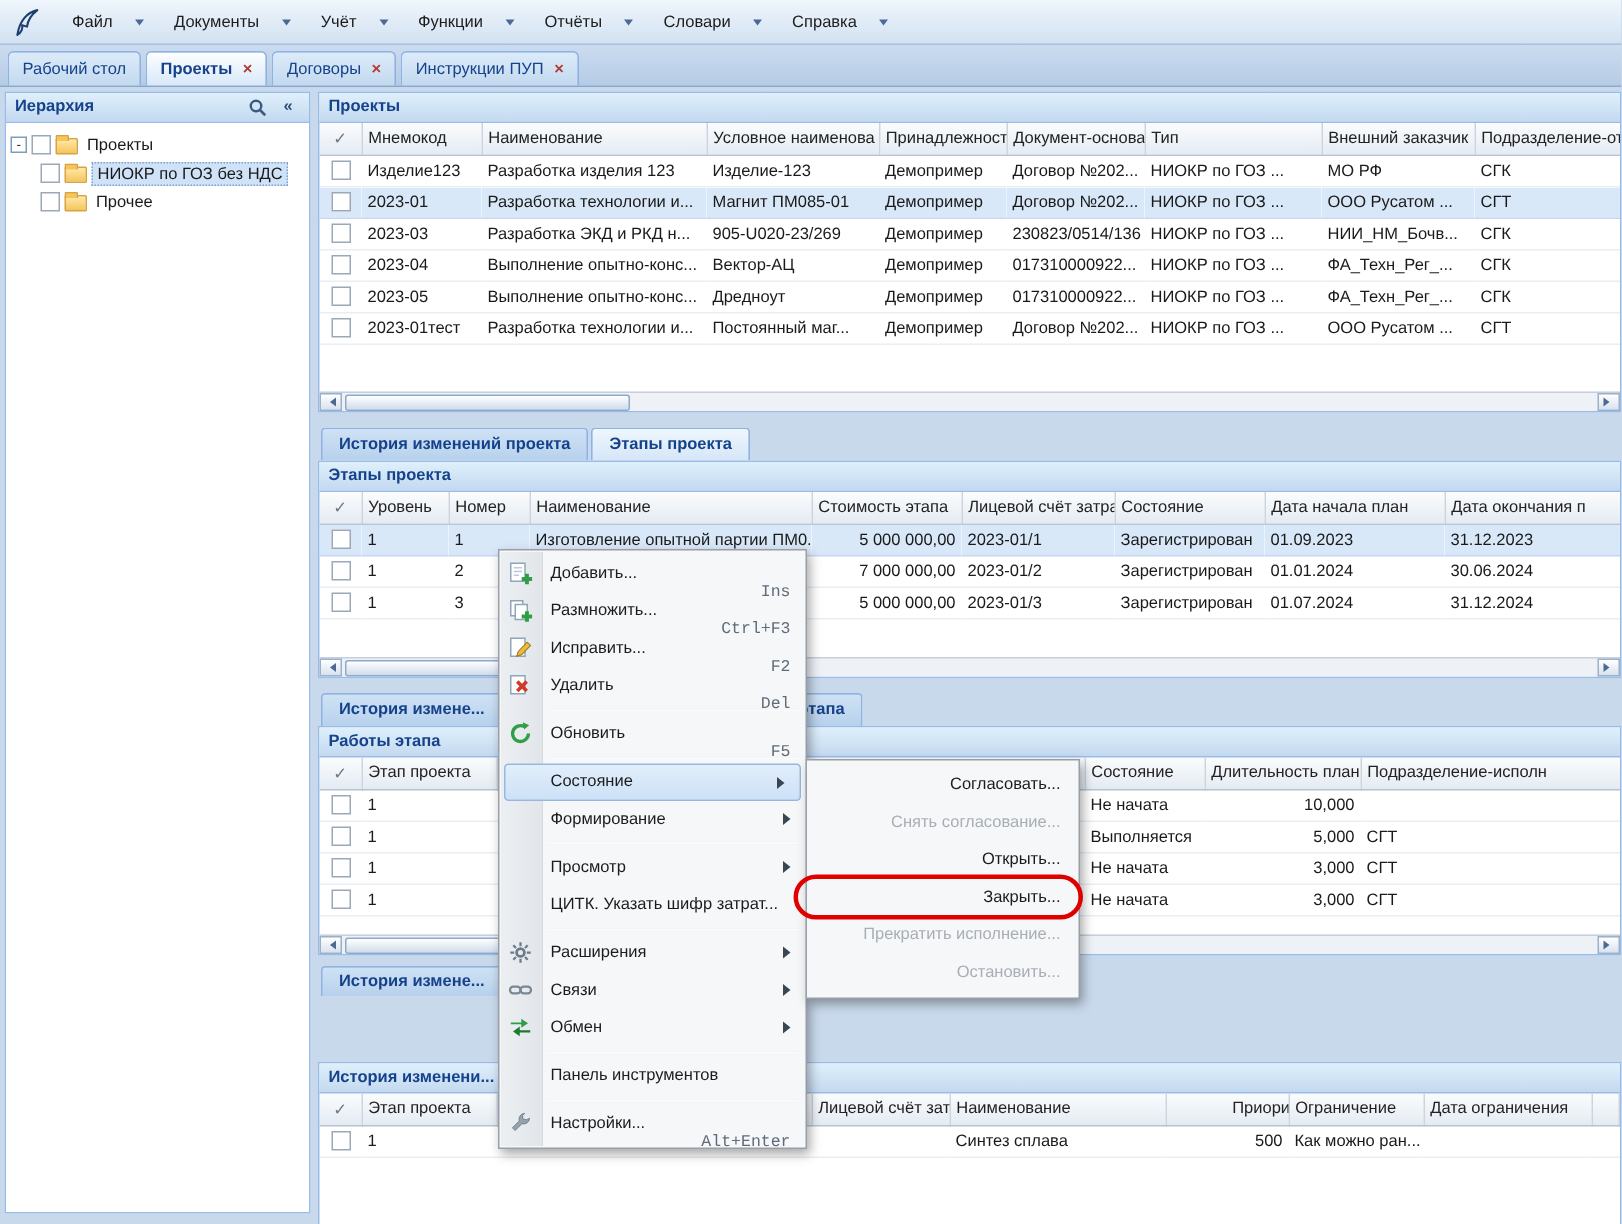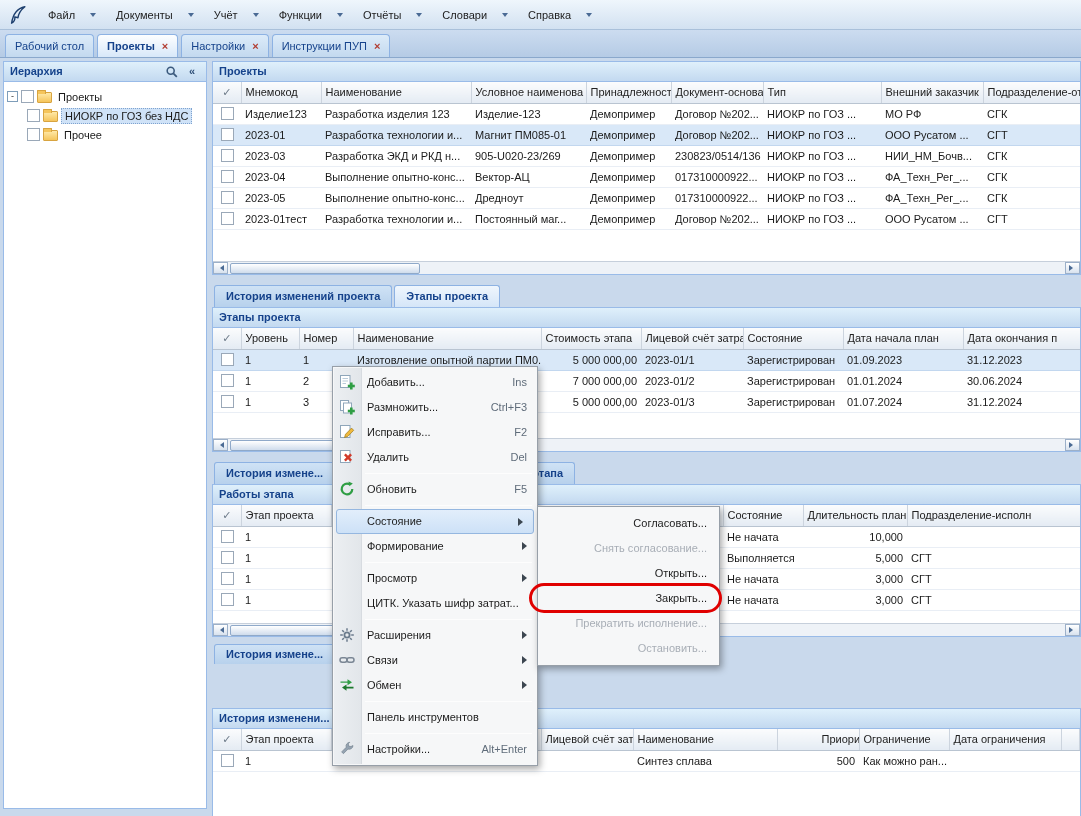--- a/index.html
+++ b/index.html
@@ -79,21 +79,21 @@
   
   .ctx{position:absolute;left:332px;top:366px;width:206px;background:#f6f7f8;border:1px solid #979fa8;
     box-shadow:2px 3px 7px rgba(0,0,0,.35);padding:3px 0;z-index:30;}
   .ctx::before{content:"";position:absolute;left:1px;top:1px;bottom:1px;width:27px;
     background:linear-gradient(to right,#eceff2,#e2e6ea);border-right:1px solid #d7dbe0;}
   .ctx-item{position:relative;height:25px;line-height:25px;padding-left:34px;color:#1c1c1c;}
   .ctx-item.hl{margin:0 3px;border:1px solid #95b7e0;border-radius:3px;line-height:23px;padding-left:30px;
     background:linear-gradient(#e2eefb,#cde1f7);}
   .mi-icon{position:absolute;left:6px;top:4px;width:16px;height:16px;}
   .mi-icon svg{width:16px;height:16px;display:block;}
-  .mi-shortcut{position:absolute;right:10px;top:0;color:#5f6c7a;}
+  .mi-shortcut{position:absolute;right:10px;top:13px;color:#5f6c7a;font-family:Liberation Mono, monospace;}
   .mi-arrow{position:absolute;right:6px;top:8px;width:0;height:0;border:4px solid transparent;border-left:5px solid #3c4650;}
   .ctx-sep{height:1px;background:#d9dde2;border-bottom:1px solid #fdfdfd;margin:3px 5px 3px 32px;}
   
   .submenu{position:absolute;left:537px;top:506px;width:183px;background:#f6f7f8;border:1px solid #979fa8;
     box-shadow:2px 3px 7px rgba(0,0,0,.35);padding:4px 0;z-index:31;}
   .sub-item{position:relative;height:25px;line-height:25px;padding:0 12px;color:#1c1c1c;text-align:right;}
   .sub-item.disabled{color:#a8aeb6;}
   
   .annotation{position:absolute;left:529px;top:583px;width:193px;height:30px;border:3px solid #e00000;border-radius:15px;z-index:40;}
 </style>
@@ -140,21 +140,21 @@
 
 <div class="tabbar" id="tabbar">
     <div class="tab">
       <span>Рабочий стол</span>
     </div>
     <div class="tab active">
       <span>Проекты</span>
       <span class="tab-close">×</span>
     </div>
     <div class="tab">
-      <span>Настройки</span>
+      <span>Договоры</span>
       <span class="tab-close">×</span>
     </div>
     <div class="tab">
       <span>Инструкции ПУП</span>
       <span class="tab-close">×</span>
     </div>
   </div>
 
 <div class="sidebar">
   <div class="panel-header">

